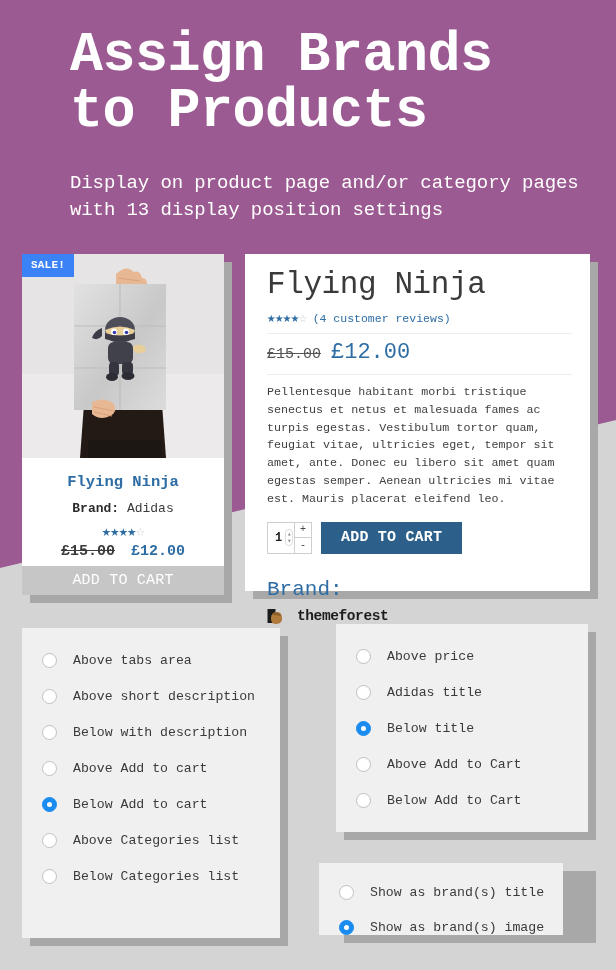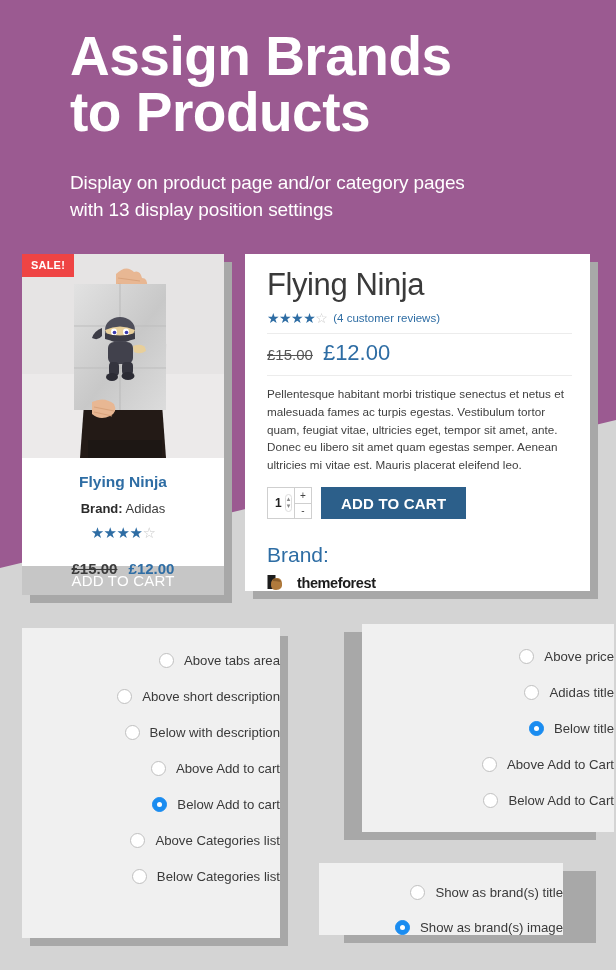--- a/index.html
+++ b/index.html
@@ -9,20 +9,21 @@
     height: 970px;
     overflow: hidden;
     font-family: "Liberation Sans", sans-serif;
   }
 
   #stage {
     position: relative;
     width: 616px;
     height: 970px;
     background: #d4d4d4;
+    font-family: Liberation Mono, monospace;
   }
 
   
   #banner {
     position: absolute;
     left: 0; top: 0;
     width: 616px;
     height: 600px;
     background: #9b5a91;
     -webkit-clip-path: polygon(0 0, 616px 0, 616px 420px, 0 568px);
@@ -76,21 +77,21 @@
   #product-photo {
     position: relative;
     width: 202px;
     height: 204px;
     overflow: hidden;
     background: #e9e9e9;
   }
   #sale-badge {
     position: absolute;
     left: 0; top: 0;
-    background: #ef4444;
+    background: #3b82f6;
     color: #ffffff;
     font-size: 11px;
     font-weight: bold;
     padding: 5px 9px 6px 9px;
     letter-spacing: 0.2px;
     z-index: 4;
   }
   #product-body {
     padding: 10px 6px 10px 6px;
     text-align: center;
@@ -109,21 +110,21 @@
   }
   #card-brand b { color: #2b2b2b; }
   .stars {
     letter-spacing: -0.5px;
     font-size: 15px;
     line-height: 1;
   }
   .star-on { color: #2e6da4; }
   .star-off { color: #c9c9c9; }
   #card-stars { margin-top: 9px; }
-  #card-prices { margin-top: 20px; font-size: 15px; }
+  #card-prices { margin-top: 3px; font-size: 15px; }
   #card-prices .old {
     color: #3b3b3b;
     text-decoration: line-through;
     font-weight: bold;
   }
   #card-prices .new {
     color: #2e6da4;
     font-weight: bold;
     margin-left: 7px;
   }
@@ -276,29 +277,28 @@
     letter-spacing: -0.4px;
   }
 
   
   .opt-panel {
     position: absolute;
     background: #f0f0f0;
     z-index: 3;
   }
   #panel-product   { left: 22px;  top: 628px; width: 258px; height: 310px; padding: 14px 0 0 20px; }
-  #panel-category  { left: 336px; top: 624px; width: 252px; height: 208px; padding: 14px 0 0 20px; margin-left: 26px; }
+  #panel-category  { left: 336px; top: 624px; width: 252px; height: 208px; padding: 14px 0 0 20px; }
   #panel-display   { left: 319px; top: 863px; width: 244px; height: 72px;  padding: 12px 0 0 20px; }
 
   .opt-row {
     display: flex;
     align-items: center;
-    gap: 10px;
+    gap: 16px;
     height: 36px;
-    justify-content: flex-end;
   }
   #panel-display .opt-row { height: 35px; }
   .radio {
     width: 15px;
     height: 15px;
     border-radius: 50%;
     background: #ffffff;
     border: 1px solid #c0c0c0;
     flex: none;
     position: relative;

